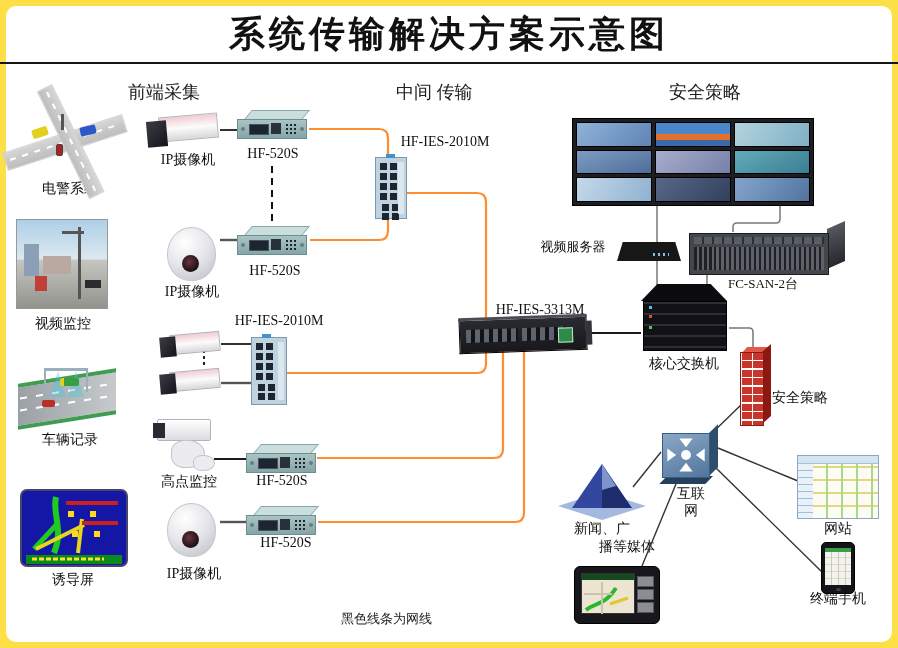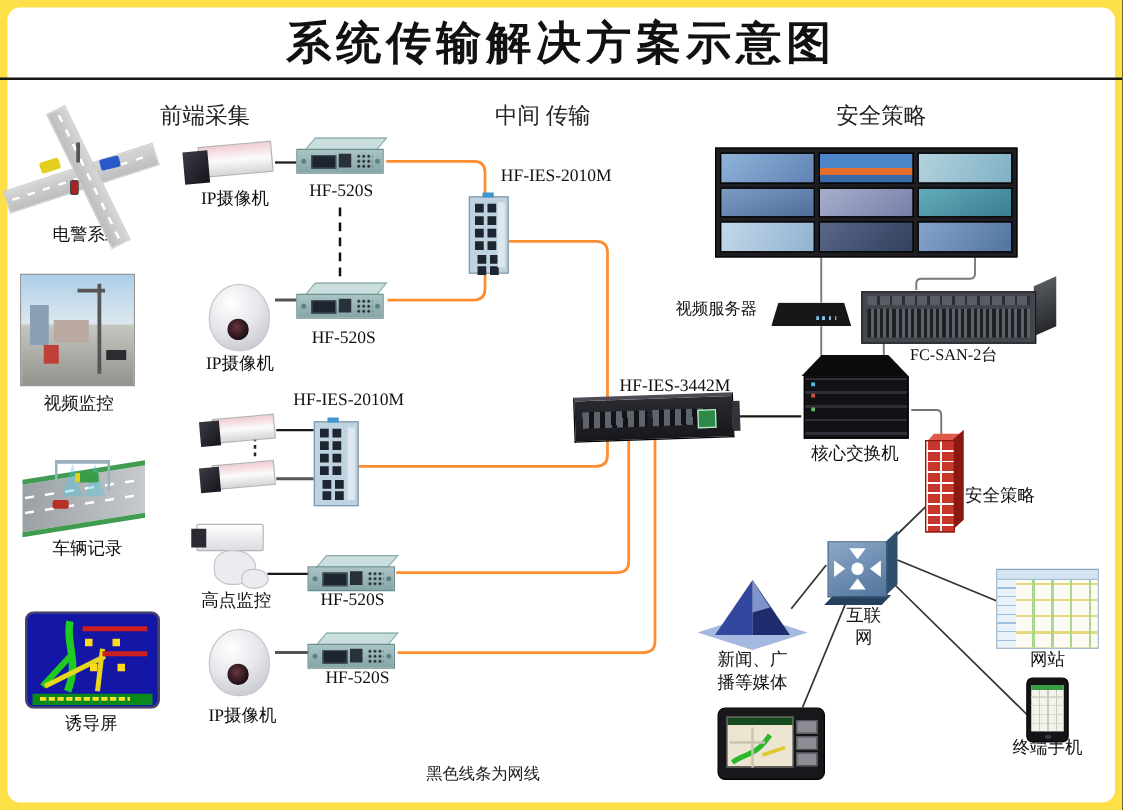--- a/index.html
+++ b/index.html
@@ -316,21 +316,21 @@
       <div class="hf-face">
       <div class="hf-lcd"></div>
         <div class="hf-port"></div>
       <div class="hf-dots"></div>
       <div class="hf-screw" style="left:3px;"></div>
         <div class="hf-screw" style="right:2px;"></div>
     </div>
   </div>
   <div class="lbl" style="left:248px;top:535px;width:76px;">HF-520S</div>
 
-  <div class="lbl" style="left:490px;top:302px;width:100px;z-index:3;">HF-IES-3442M</div>
+  <div class="lbl" style="left:490px;top:302px;width:100px;z-index:3;">HF-IES-3313M</div>
   <div class="dev rsw" style="left:459px;top:316px;width:126px;height:32px;z-index:3;">
     <div class="rsw-ports" style="left:6px;width:52px;"></div>
     <div class="rsw-ports" style="left:62px;width:44px;"></div>
     <div class="rsw-green"></div>
     <div class="rsw-ear"></div>
   </div>
 
   <div class="dev wall" style="left:572px;top:118px;width:242px;height:88px;">
     <div class="cell c1"></div>
       <div class="cell c2"></div>
@@ -390,21 +390,21 @@
 
   <div class="dev" style="left:558px;top:460px;width:88px;height:62px;">
     <svg width="88" height="62" viewBox="0 0 88 62">
       <polygon points="0,46 44,32 88,46 44,60" fill="#a4b8e0"></polygon>
       <polygon points="14,48 44,4 44,48" fill="#33479e"></polygon>
       <polygon points="44,4 74,48 44,48" fill="#1f2d6e"></polygon>
       <polygon points="44,4 58,26 44,30" fill="#7f93cc"></polygon>
     </svg>
   </div>
   <div class="lbl" style="left:560px;top:521px;width:84px;">新闻、广</div>
-  <div class="lbl" style="left:560px;top:539px;width:84px;">播等媒体</div>
+  <div class="lbl" style="left:585px;top:539px;width:84px;">播等媒体</div>
 
   <div class="dev gps" style="left:574px;top:566px;width:84px;height:56px;">
     <div class="gps-scr">
       <div class="gps-bar"></div>
       <svg width="52" height="38" viewBox="0 0 52 38" style="position:absolute;left:0;top:6px;">
         <path d="M4 30 C14 22 22 26 34 8" stroke="#2ab82a" stroke-width="4" fill="none"></path>
         <path d="M2 14 H30" stroke="#c8c4b0" stroke-width="2" fill="none"></path>
         <path d="M20 2 V34" stroke="#c8c4b0" stroke-width="2" fill="none"></path>
         <path d="M28 24 L46 18" stroke="#e0c830" stroke-width="3" fill="none"></path>
       </svg>

